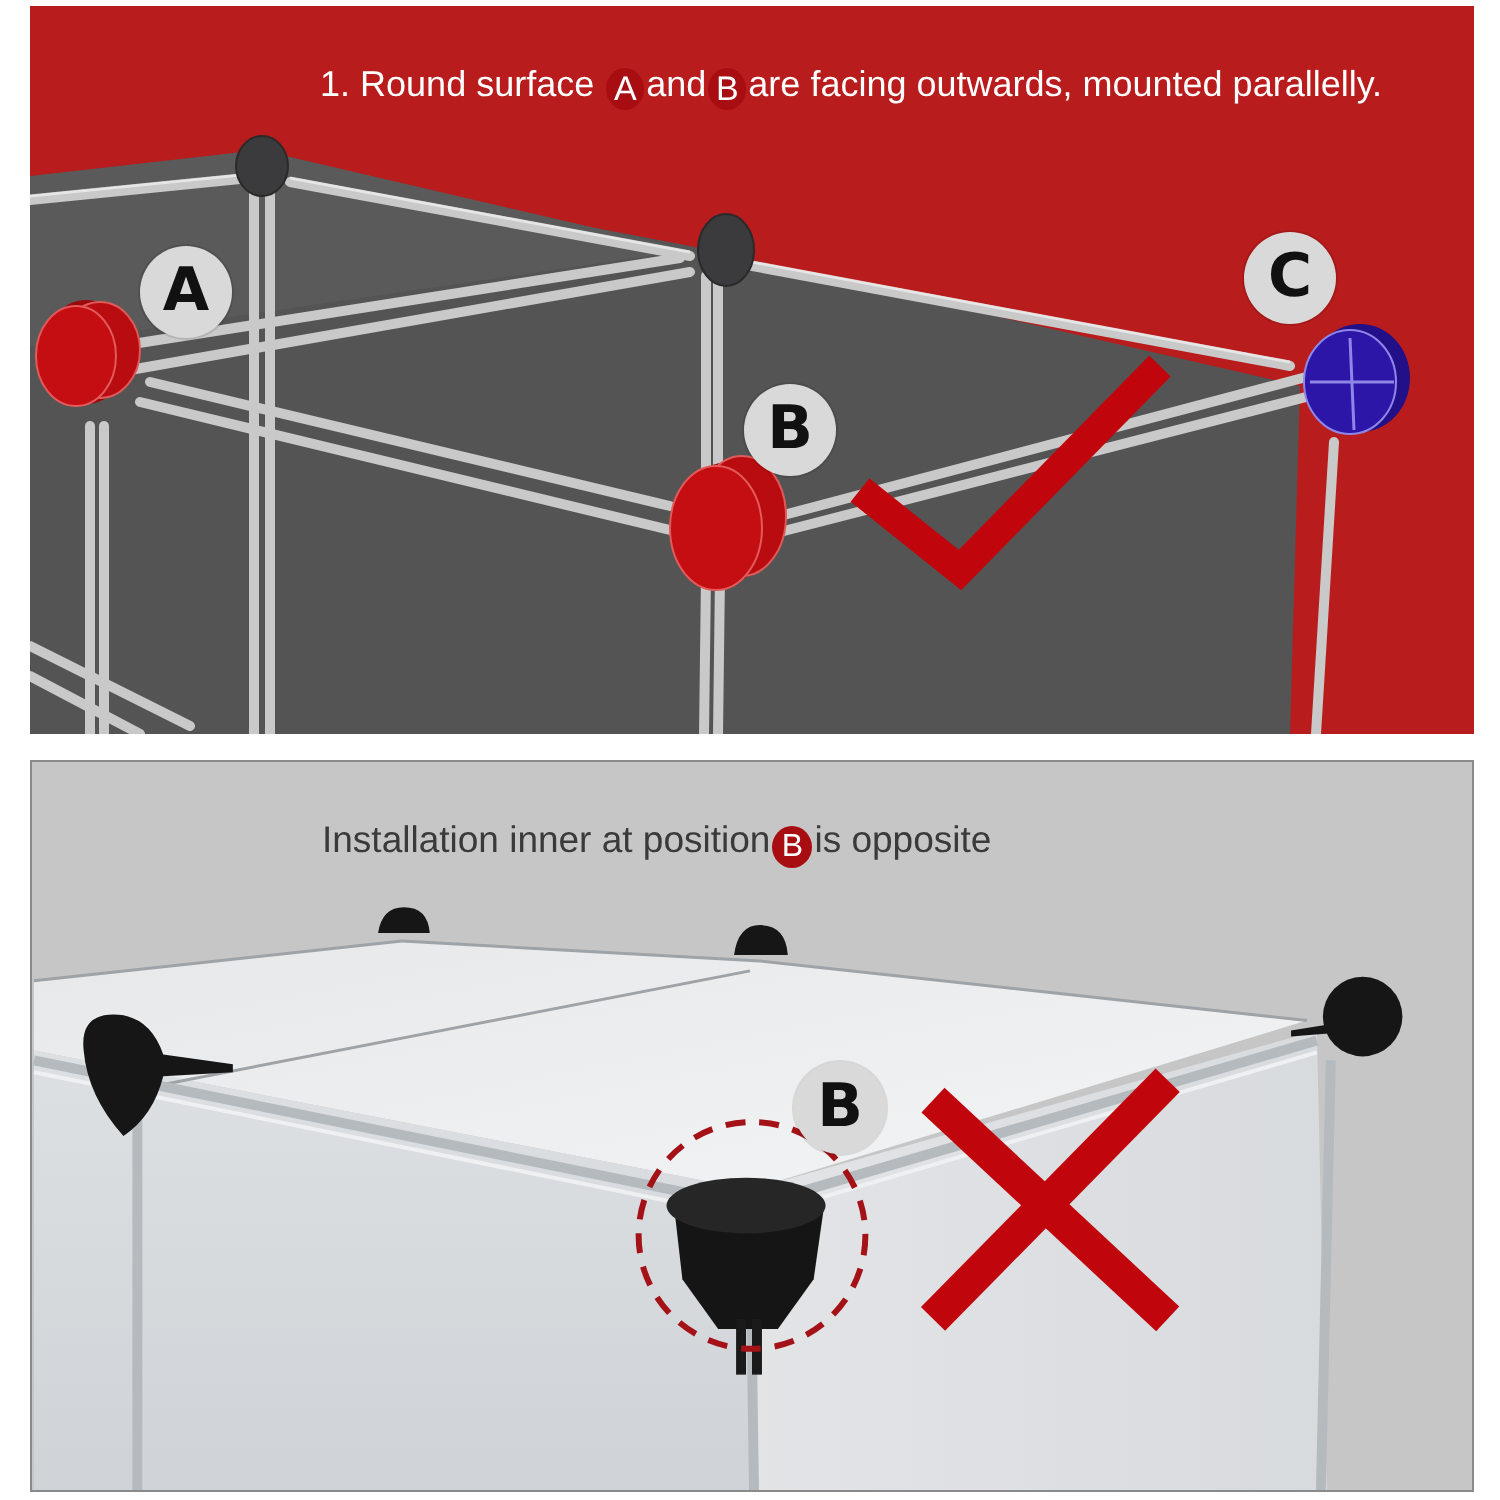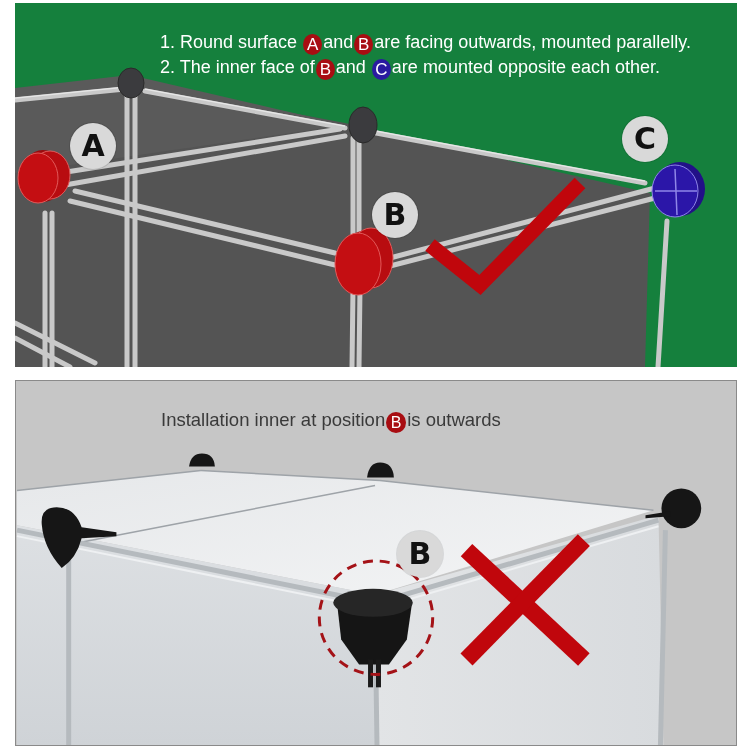--- a/index.html
+++ b/index.html
@@ -1,21 +1,21 @@
 <!DOCTYPE html>
 <html><head>
 <meta charset="utf-8">
 <style>
   html, body { margin: 0; padding: 0; }
   body {
     width: 750px; height: 750px; background: #ffffff; position: relative; overflow: hidden;
     font-family: "Liberation Sans", "DejaVu Sans", sans-serif;
   }
   .panel { position: absolute; overflow: hidden; }
-  .panel-top { left: 15px; top: 3px; width: 722px; height: 364px; background: #15803d; }
+  .panel-top { left: 15px; top: 3px; width: 722px; height: 364px; background: #b91c1c; }
   .panel-bottom { left: 15px; top: 380px; width: 722px; height: 366px; background: #c6c6c6; border: 1px solid #8a8a8a; box-sizing: border-box; }
   .panel svg.art { position: absolute; left: 0; top: 0; width: 100%; height: 100%; }
 
   .instructions { position: absolute; left: 145px; top: 27px; color: #ffffff; font-size: 18px; line-height: 25px; white-space: nowrap; }
   .instructions .line { display: block; }
   .pill {
     display: inline-block; width: 19px; height: 21px; border-radius: 50%;
     color: #fff; text-align: center; font-size: 17px; line-height: 21px; vertical-align: -2px; margin: 0 1px;
   }
   .pill.red { background: #a80d12; }
@@ -92,25 +92,20 @@
 
     <polyline points="415,242 465,282 565,180" fill="none" stroke="#c0060c" stroke-width="15" stroke-linejoin="miter"></polyline>
   </svg>
 
   <div class="instructions">
     <span class="line">
       <span>1.</span>
       <span>Round surface</span>
       <span class="pill red">A</span><span>and</span><span class="pill red">B</span><span>are facing outwards, mounted parallelly.</span>
     </span>
-    <span class="line">
-      <span>2.</span>
-      <span>The inner face of</span><span class="pill red">B</span><span>and</span>
-      <span class="pill blue">C</span><span>are mounted opposite each other.</span>
-    </span>
   </div>
 
   <div class="callout" style="left:55px; top:120px;">A</div>
   <div class="callout" style="left:357px; top:189px;">B</div>
   <div class="callout" style="left:607px; top:113px;">C</div>
 </div>
 
 <div class="panel panel-bottom">
   <svg class="art" viewBox="0 0 722 366">
     <defs>
@@ -168,17 +163,17 @@
       <circle cx="361" cy="238" r="57" fill="none" stroke="#a41217" stroke-width="3" stroke-dasharray="10,7"></circle>
     </g>
 
     <g stroke="#c0060c" stroke-width="17" stroke-linecap="butt">
       <line x1="452" y1="170" x2="570" y2="280"></line>
       <line x1="570" y1="160" x2="452" y2="280"></line>
     </g>
   </svg>
 
   <div class="bottom-title">
-    <span>Installation inner at position</span><span class="pill red">B</span><span>is outwards</span>
+    <span>Installation inner at position</span><span class="pill red">B</span><span>is opposite</span>
   </div>
 
   <div class="callout" style="left:381px; top:150px;">B</div>
 </div>
 
 </body></html>

